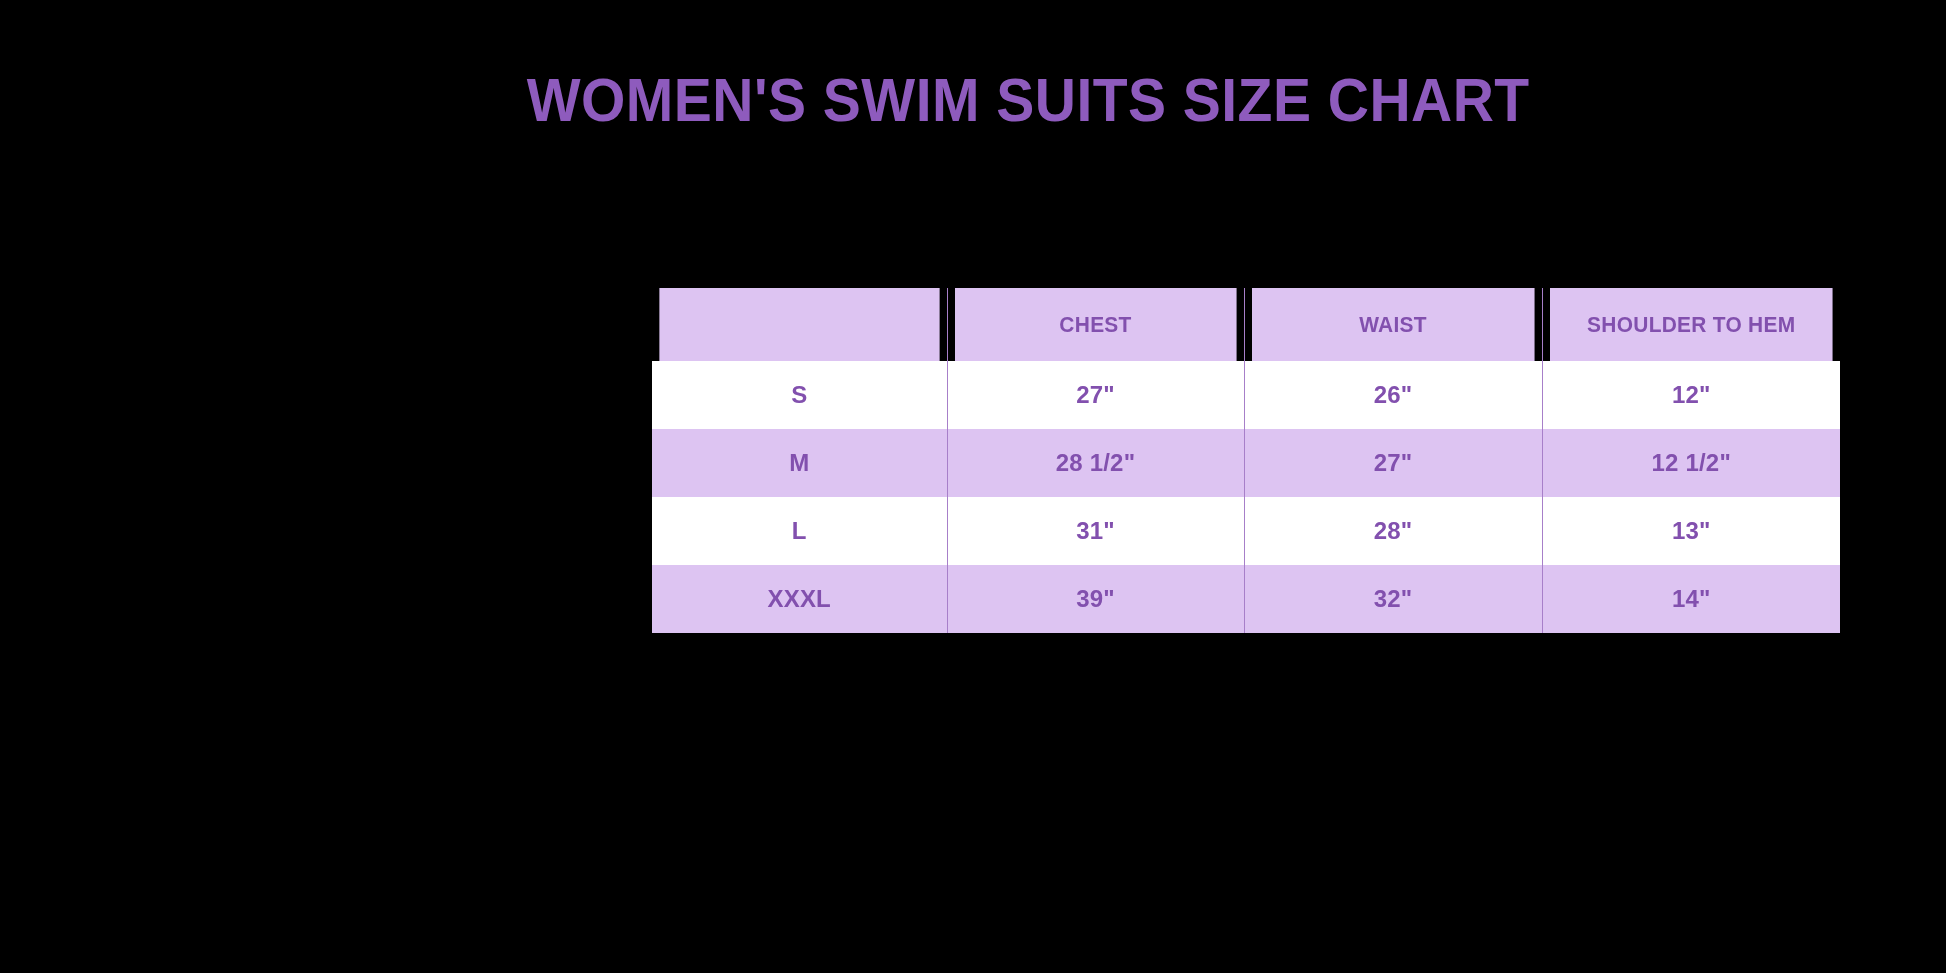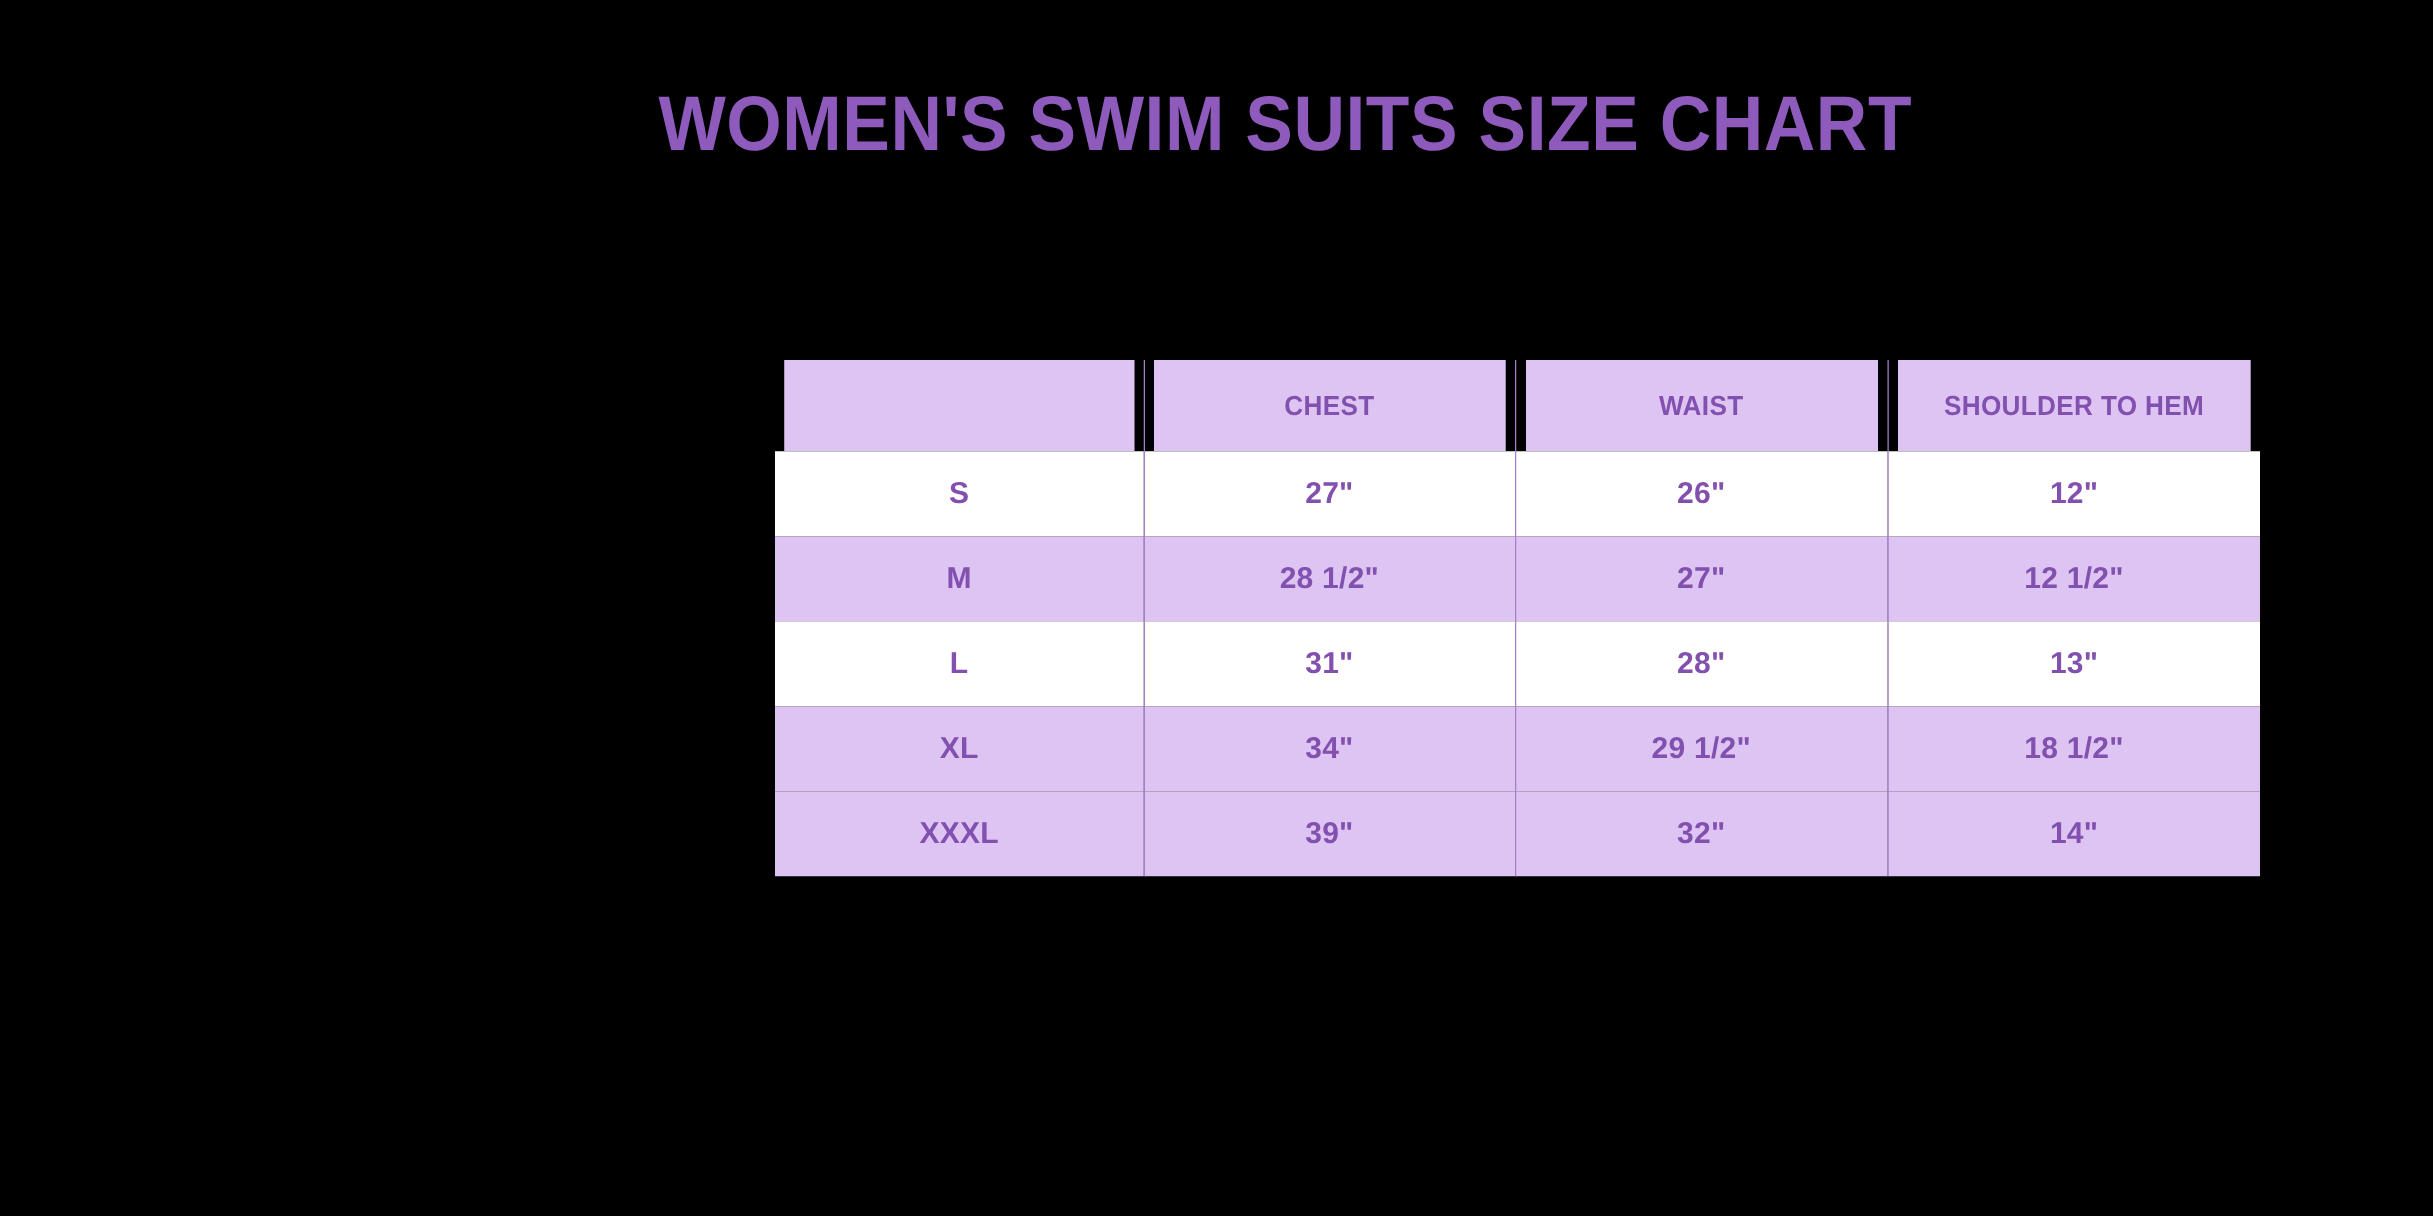--- a/index.html
+++ b/index.html
@@ -36,21 +36,21 @@
     font-weight: bold;
     letter-spacing: 0.5px;
     transform: scaleX(0.92);
     transform-origin: center center;
     white-space: nowrap;
   }
 
   
   .size-table {
     position: absolute;
-    left: 620px;
+    left: 652px;
     top: 288px;
     width: 1188px;
     border-collapse: collapse;
     table-layout: fixed;
   }
 
   .size-table col.c-size  { width: 295px; }
   .size-table col.c-chest { width: 297px; }
   .size-table col.c-waist { width: 298px; }
   .size-table col.c-hem   { width: 298px; }
@@ -135,26 +135,20 @@
         <td class="divider-left">27"</td>
         <td class="divider-left">12 1/2"</td>
       </tr>
       <tr class="row-odd">
         <td>L</td>
         <td class="divider-left">31"</td>
         <td class="divider-left">28"</td>
         <td class="divider-left">13"</td>
       </tr>
       <tr class="row-even">
-        <td>XL</td>
-        <td class="divider-left">34"</td>
-        <td class="divider-left">29 1/2"</td>
-        <td class="divider-left">18 1/2"</td>
-      </tr>
-      <tr class="row-even">
         <td>XXXL</td>
         <td class="divider-left">39"</td>
         <td class="divider-left">32"</td>
         <td class="divider-left">14"</td>
       </tr>
     </tbody>
   </table>
 
 </div>
 

